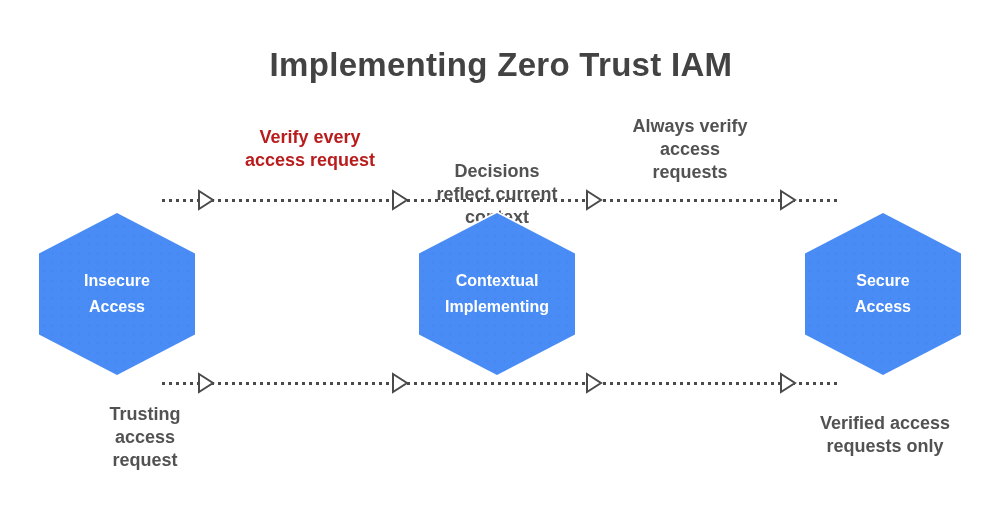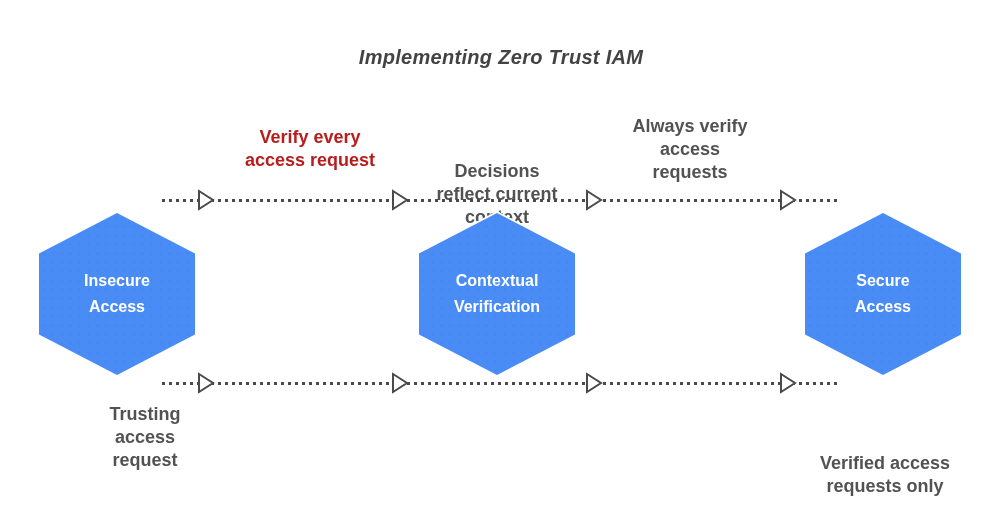--- a/index.html
+++ b/index.html
@@ -8,24 +8,23 @@
     width: 1002px;
     height: 522px;
     background: #ffffff;
     overflow: hidden;
     font-family: "Liberation Sans", sans-serif;
   }
   .title {
     position: absolute;
     top: 46px; left: 0; right: 0;
     text-align: center;
-    font-size: 20px;
+    font-size: 33px;
     font-weight: bold;
     letter-spacing: 0.3px;
-    font-style: italic;
   }
   .annotation {
     position: absolute;
     width: 220px;
     text-align: center;
     font-size: 18px;
     font-weight: bold;
     line-height: 23px;
     white-space: pre-line;
   }
@@ -130,29 +129,29 @@
 
   <div class="hexagon-outer" style="left:37px; top:211px;">
     <div class="hexagon-inner" style="background-color: rgb(74, 140, 245);">
       <div class="hexagon-label">Insecure
 Access</div>
     </div>
   </div>
   <div class="hexagon-outer" style="left:417px; top:211px;">
     <div class="hexagon-inner" style="background-color: rgb(74, 140, 245);">
       <div class="hexagon-label">Contextual
-Verification</div>
+Implementing</div>
     </div>
   </div>
   <div class="hexagon-outer" style="left:803px; top:211px;">
     <div class="hexagon-inner" style="background-color: rgb(74, 140, 245);">
       <div class="hexagon-label">Secure
 Access</div>
     </div>
   </div>
 
   <div class="annotation" style="left: 35px; top: 403px; color: rgb(82, 82, 82);">Trusting
 access
 request</div>
-  <div class="annotation" style="left: 775px; top: 412px; color: rgb(82, 82, 82); margin-top: 40px;">Verified access
+  <div class="annotation" style="left: 775px; top: 412px; color: rgb(82, 82, 82);">Verified access
 requests only</div>
 
 </div>
 
 </body></html>

